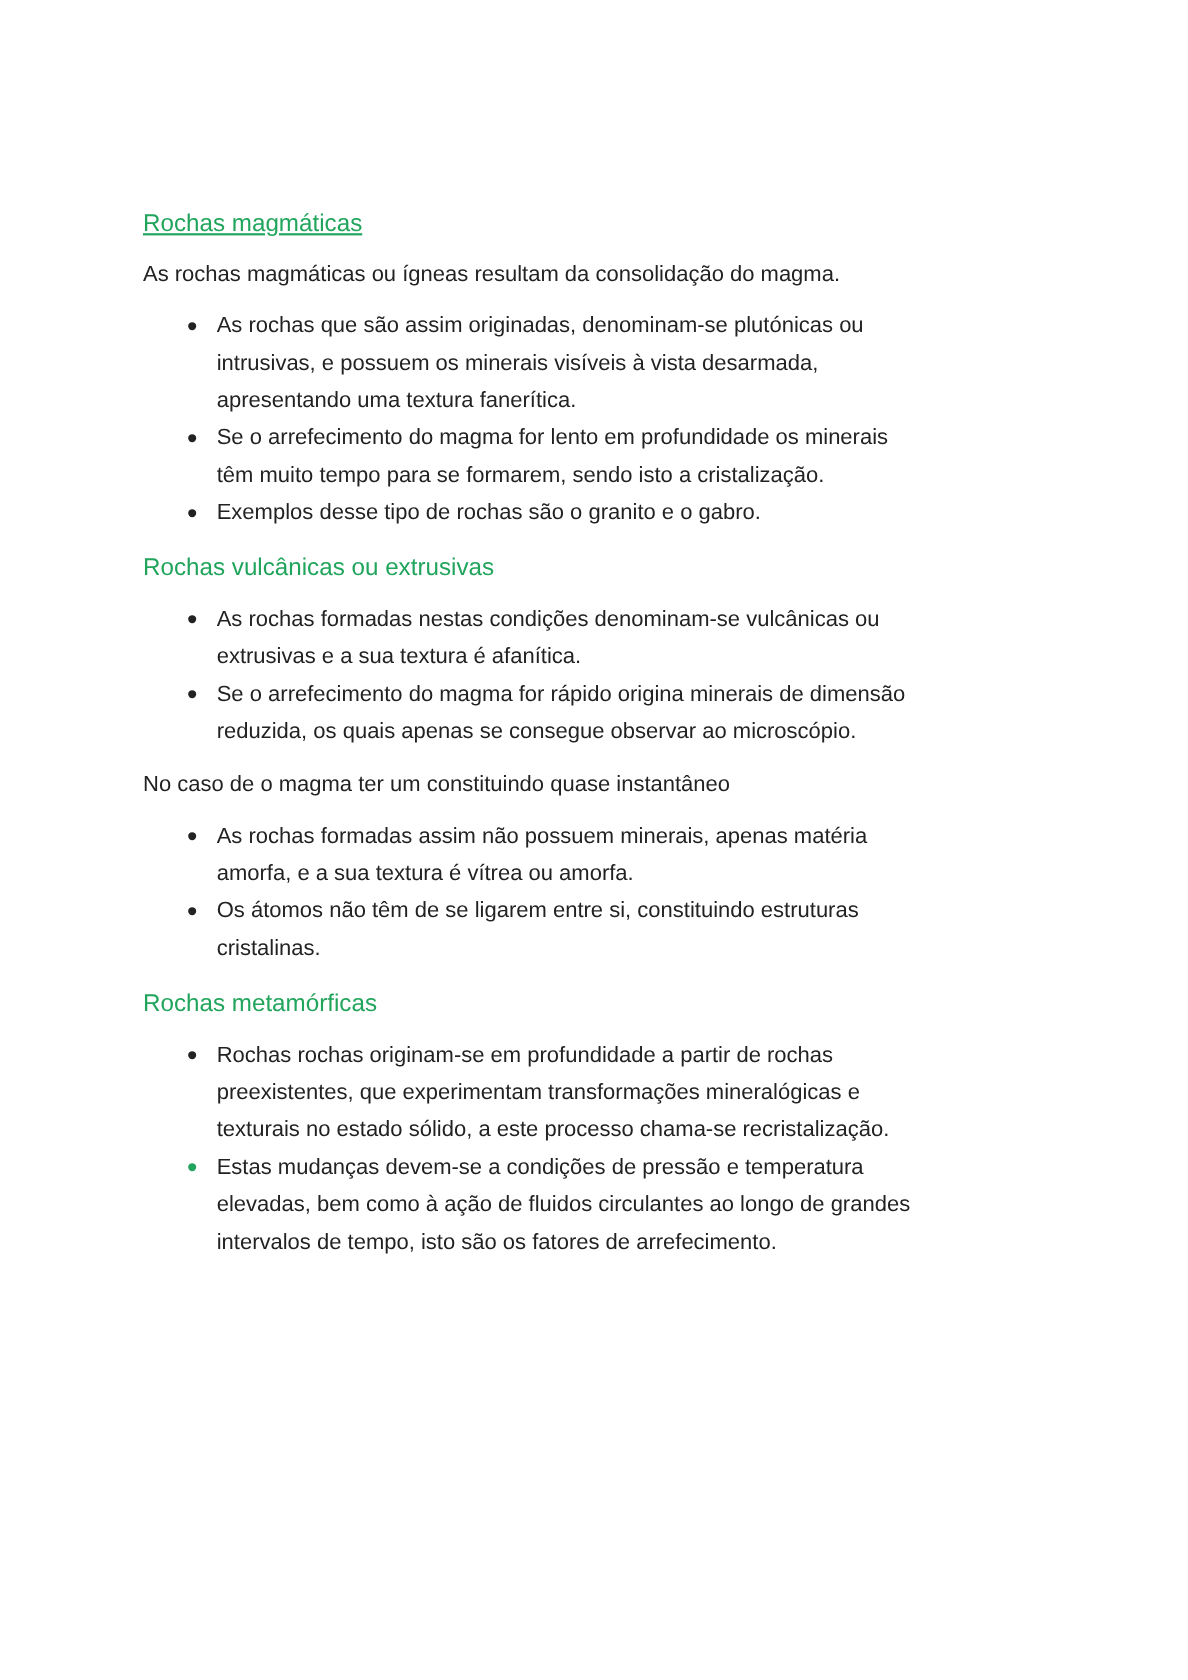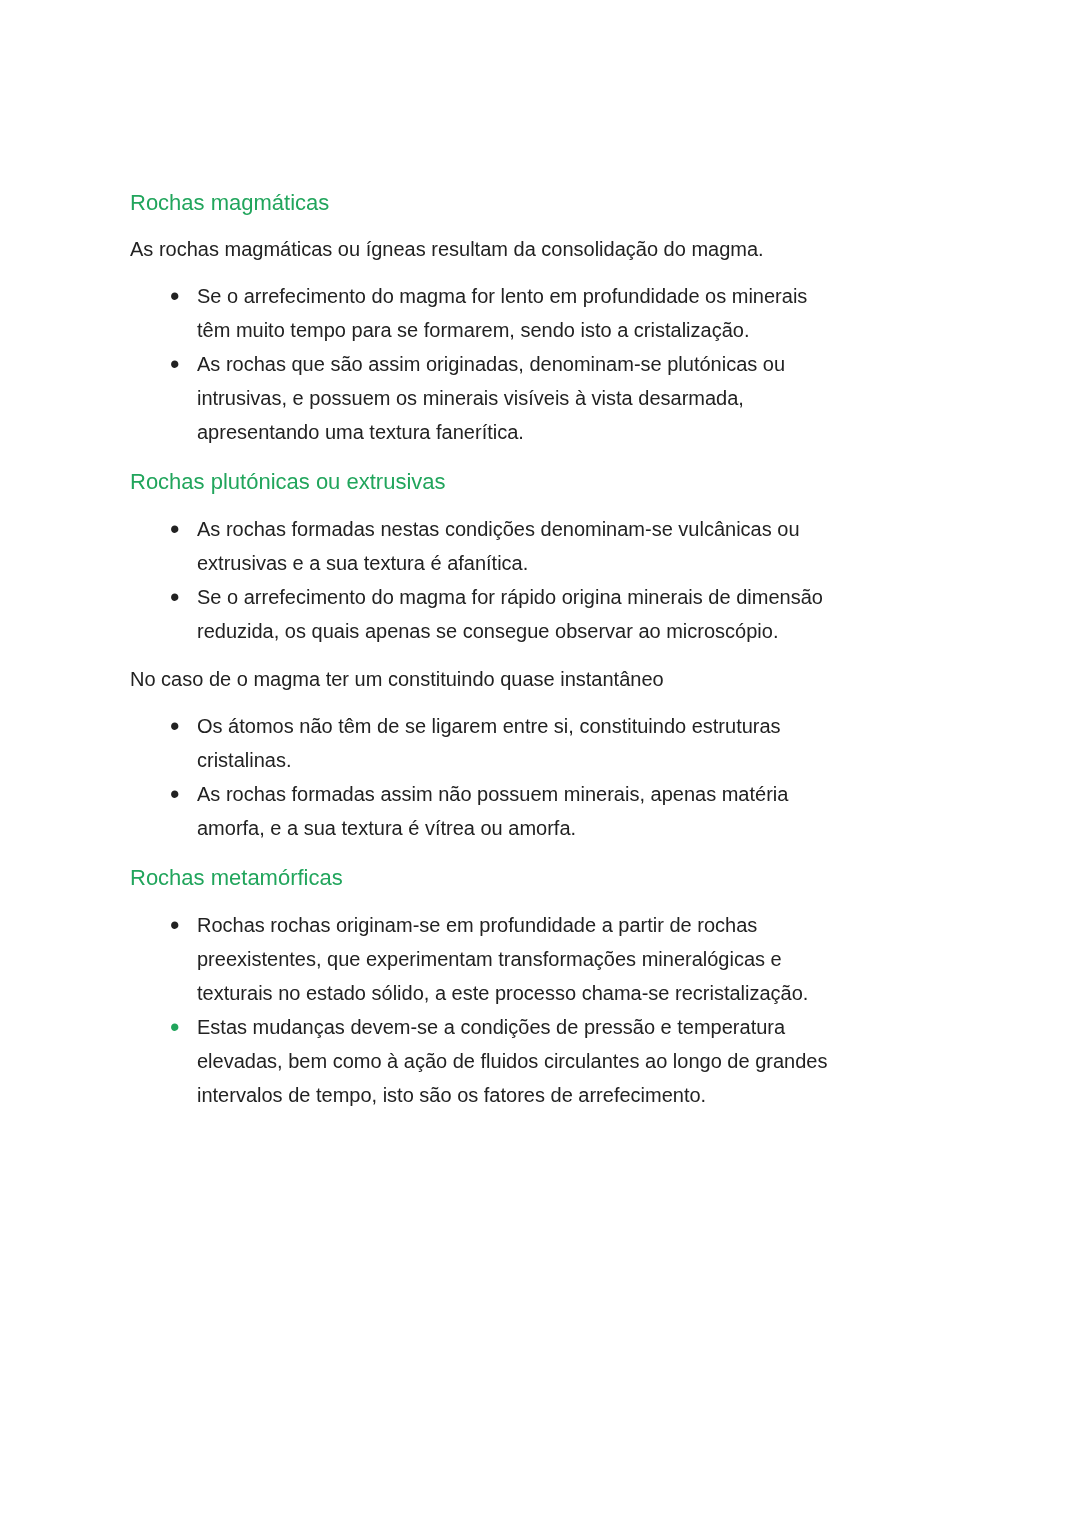--- a/index.html
+++ b/index.html
@@ -28,21 +28,21 @@
     line-height: 34px;
     color: var(--text-color);
   }
   h2.sec-heading {
     font-size: 22px;
     font-weight: 400;
     color: var(--heading-color);
     line-height: 34px;
     margin: 16px 0 12px 0;
   }
-  h2.sec-heading:first-child { margin-top: 0; }
+  h2.sec-heading:first-child { margin-top: 0; text-decoration: underline; }
   p.body-para {
     margin: 8px 0;
     white-space: pre-line;
   }
   ul.bullet-list {
     list-style: none;
     margin: 13px 0 14px 0;
     padding: 0 0 0 67px;
   }
   ul.bullet-list li {
@@ -66,43 +66,44 @@
 <body>
 
 <div class="page">
 
   <h2 class="sec-heading">Rochas magmáticas</h2>
 
   <p class="body-para">As rochas magmáticas ou ígneas resultam da consolidação do magma.</p>
 
 
   <ul class="bullet-list">
-    <li data-bullet="black">Se o arrefecimento do magma for lento em profundidade os minerais
-têm muito tempo para se formarem, sendo isto a cristalização.</li>
     <li data-bullet="black">As rochas que são assim originadas, denominam-se plutónicas ou
 intrusivas, e possuem os minerais visíveis à vista desarmada,
 apresentando uma textura fanerítica.</li>
+    <li data-bullet="black">Se o arrefecimento do magma for lento em profundidade os minerais
+têm muito tempo para se formarem, sendo isto a cristalização.</li>
+    <li data-bullet="black">Exemplos desse tipo de rochas são o granito e o gabro.</li>
   </ul>
 
-  <h2 class="sec-heading">Rochas plutónicas ou extrusivas</h2>
+  <h2 class="sec-heading">Rochas vulcânicas ou extrusivas</h2>
 
   <ul class="bullet-list">
     <li data-bullet="black">As rochas formadas nestas condições denominam-se vulcânicas ou
 extrusivas e a sua textura é afanítica.</li>
     <li data-bullet="black">Se o arrefecimento do magma for rápido origina minerais de dimensão
 reduzida, os quais apenas se consegue observar ao microscópio.</li>
   </ul>
 
   <p class="body-para">No caso de o magma ter um constituindo quase instantâneo</p>
 
   <ul class="bullet-list">
+    <li data-bullet="black">As rochas formadas assim não possuem minerais, apenas matéria
+amorfa, e a sua textura é vítrea ou amorfa.</li>
     <li data-bullet="black">Os átomos não têm de se ligarem entre si, constituindo estruturas
 cristalinas.</li>
-    <li data-bullet="black">As rochas formadas assim não possuem minerais, apenas matéria
-amorfa, e a sua textura é vítrea ou amorfa.</li>
   </ul>
 
   <h2 class="sec-heading">Rochas metamórficas</h2>
 
   <ul class="bullet-list">
     <li data-bullet="black">Rochas rochas originam-se em profundidade a partir de rochas
 preexistentes, que experimentam transformações mineralógicas e
 texturais no estado sólido, a este processo chama-se recristalização.</li>
     <li data-bullet="green">Estas mudanças devem-se a condições de pressão e temperatura
 elevadas, bem como à ação de fluidos circulantes ao longo de grandes

